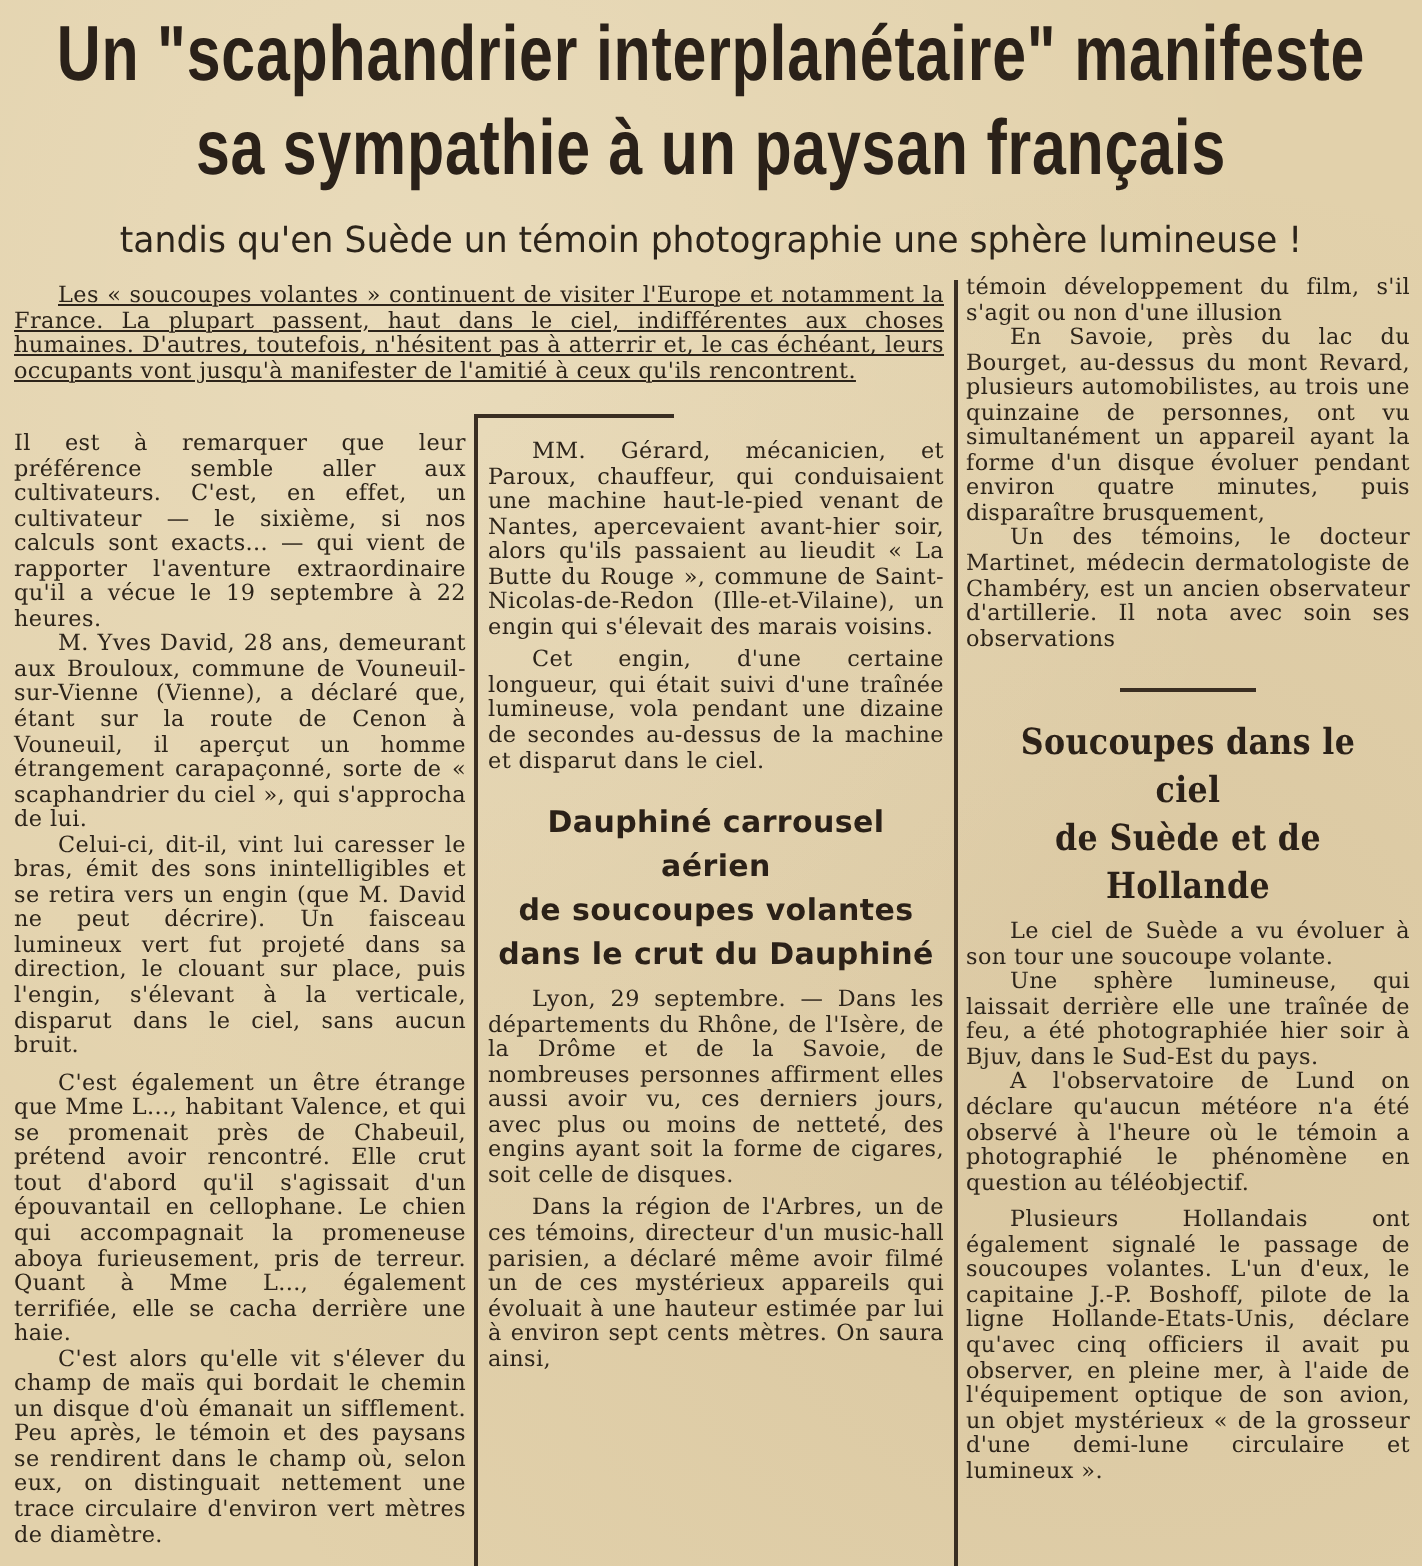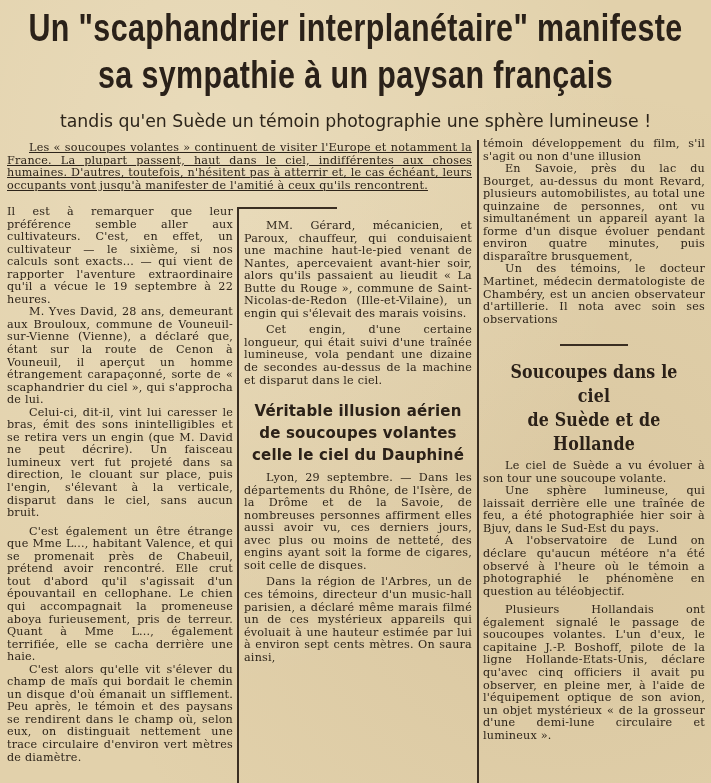--- a/index.html
+++ b/index.html
@@ -30,21 +30,21 @@
     transform:scaleX(0.96); transform-origin:center top;
   }
   .txt {
     position:absolute; font-size:11.2px; line-height:12.55px;
     text-align:justify; font-family:"DejaVu Serif", serif; color:#2d241a;
     letter-spacing:0.2px;
   }
   .txt p { margin:0; text-indent:22px; }
   .txt p.noind { text-indent:0; }
   .intro { left:7px; top:142px; width:465px;text-decoration:underline; }
-  .col1 { left:7px; top:206px; width:226px; }
+  .col1 { left:7px; top:216px; width:226px; }
   .col2 { left:244px; top:220px; width:228px; }
   .col3 { left:483px; top:138px; width:222px; }
   .box-rule-top { position:absolute; left:237px; top:207px; width:100px; height:2px; background:#3a2e22; }
   .box-rule-left { position:absolute; left:237px; top:207px; width:1.5px; height:576px; background:#3a2e22; }
   .col-divider { position:absolute; left:477px; top:140px; width:1.5px; height:643px; background:#3a2e22; }
   .sub-title {
     font-family:"DejaVu Serif", serif; font-weight:bold; text-align:center;
     color:#2b2118;
   }
   .title-carrousel { font-size:15px; line-height:22px; margin:9px 0 6px 0; font-family:"DejaVu Sans", sans-serif; }
@@ -80,32 +80,32 @@
     <p>C'est également un être étrange que Mme L..., habitant Valence, et qui se promenait près de Chabeuil, prétend avoir rencontré. Elle crut tout d'abord qu'il s'agissait d'un épouvantail en cellophane. Le chien qui accompagnait la promeneuse aboya furieusement, pris de terreur. Quant à Mme L..., également terrifiée, elle se cacha derrière une haie.</p>
     <p>C'est alors qu'elle vit s'élever du champ de maïs qui bordait le chemin un disque d'où émanait un sifflement. Peu après, le témoin et des paysans se rendirent dans le champ où, selon eux, on distinguait nettement une trace circulaire d'environ vert mètres de diamètre.</p>
   </div>
 
   <div class="txt col2">
     <p>MM. Gérard, mécanicien, et Paroux, chauffeur, qui conduisaient une machine haut-le-pied venant de Nantes, apercevaient avant-hier soir, alors qu'ils passaient au lieudit « La Butte du Rouge », commune de Saint-Nicolas-de-Redon (Ille-et-Vilaine), un engin qui s'élevait des marais voisins.</p>
     <div class="gap" style="height:4px"></div>
     <p>Cet engin, d'une certaine longueur, qui était suivi d'une traînée lumineuse, vola pendant une dizaine de secondes au-dessus de la machine et disparut dans le ciel.</p>
     <div class="gap" style="height:4px"></div>
     <div class="sub-title title-carrousel">
-      <div>Véritable illusion aérien</div>
+      <div>Dauphiné carrousel aérien</div>
       <div>de soucoupes volantes</div>
-      <div>celle le ciel du Dauphiné</div>
+      <div>dans le crut du Dauphiné</div>
     </div>
     <p>Lyon, 29 septembre. — Dans les départements du Rhône, de l'Isère, de la Drôme et de la Savoie, de nombreuses personnes affirment elles aussi avoir vu, ces derniers jours, avec plus ou moins de netteté, des engins ayant soit la forme de cigares, soit celle de disques.</p>
     <div class="gap" style="height:4px"></div>
-    <p>Dans la région de l'Arbres, un de ces témoins, directeur d'un music-hall parisien, a déclaré même marais filmé un de ces mystérieux appareils qui évoluait à une hauteur estimée par lui à environ sept cents mètres. On saura ainsi,</p>
+    <p>Dans la région de l'Arbres, un de ces témoins, directeur d'un music-hall parisien, a déclaré même avoir filmé un de ces mystérieux appareils qui évoluait à une hauteur estimée par lui à environ sept cents mètres. On saura ainsi,</p>
   </div>
 
   <div class="txt col3">
     <p class="noind">témoin développement du film, s'il s'agit ou non d'une illusion</p>
-    <p>En Savoie, près du lac du Bourget, au-dessus du mont Revard, plusieurs automobilistes, au total une quinzaine de personnes, ont vu simultanément un appareil ayant la forme d'un disque évoluer pendant environ quatre minutes, puis disparaître brusquement,</p>
+    <p>En Savoie, près du lac du Bourget, au-dessus du mont Revard, plusieurs automobilistes, au trois une quinzaine de personnes, ont vu simultanément un appareil ayant la forme d'un disque évoluer pendant environ quatre minutes, puis disparaître brusquement,</p>
     <p>Un des témoins, le docteur Martinet, médecin dermatologiste de Chambéry, est un ancien observateur d'artillerie. Il nota avec soin ses observations</p>
     <div class="short-rule"></div>
     <div class="sub-title title-suede">
       <div>Soucoupes dans le ciel</div>
       <div>de Suède et de Hollande</div>
     </div>
     <p>Le ciel de Suède a vu évoluer à son tour une soucoupe volante.</p>
     <p>Une sphère lumineuse, qui laissait derrière elle une traînée de feu, a été photographiée hier soir à Bjuv, dans le Sud-Est du pays.</p>
     <p>A l'observatoire de Lund on déclare qu'aucun météore n'a été observé à l'heure où le témoin a photographié le phénomène en question au téléobjectif.</p>
     <div class="gap" style="height:6px"></div>

